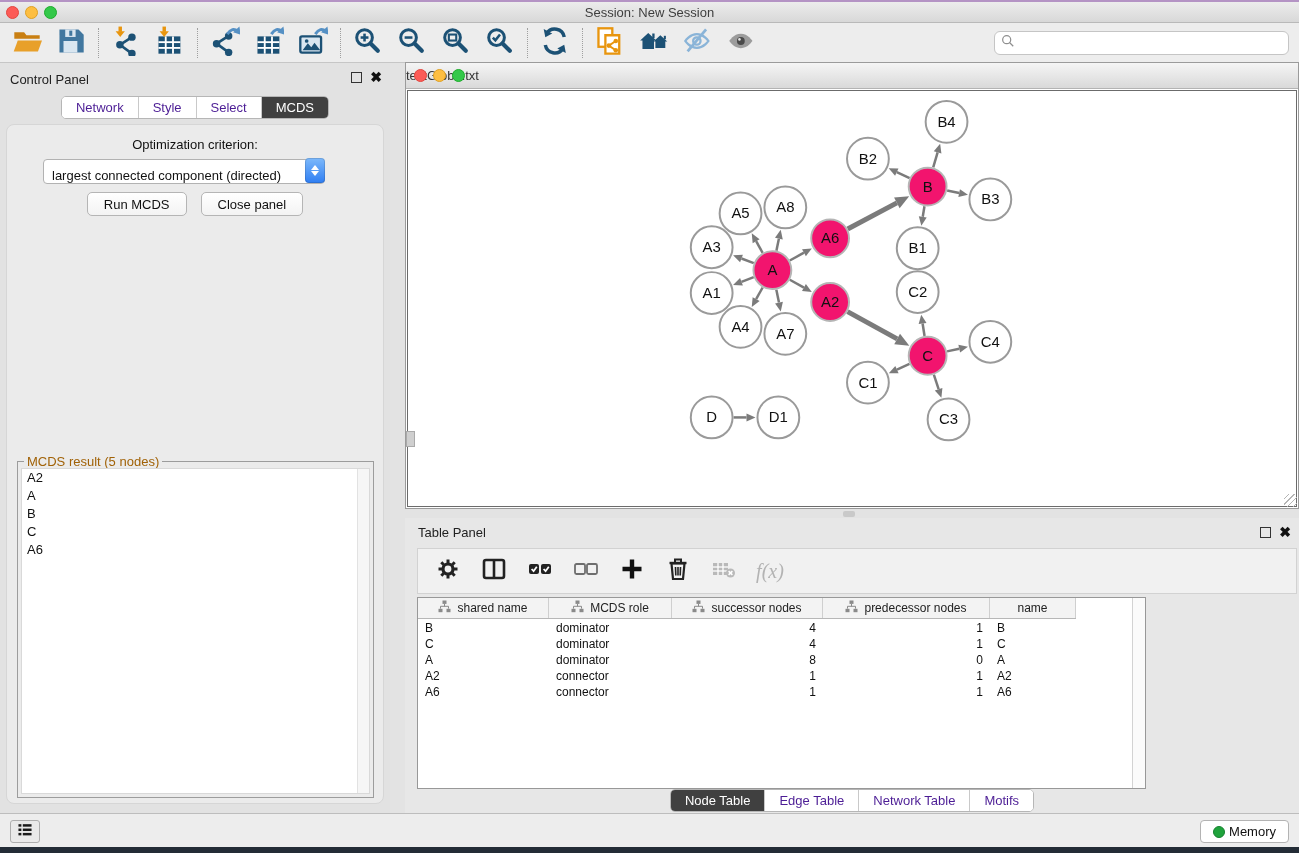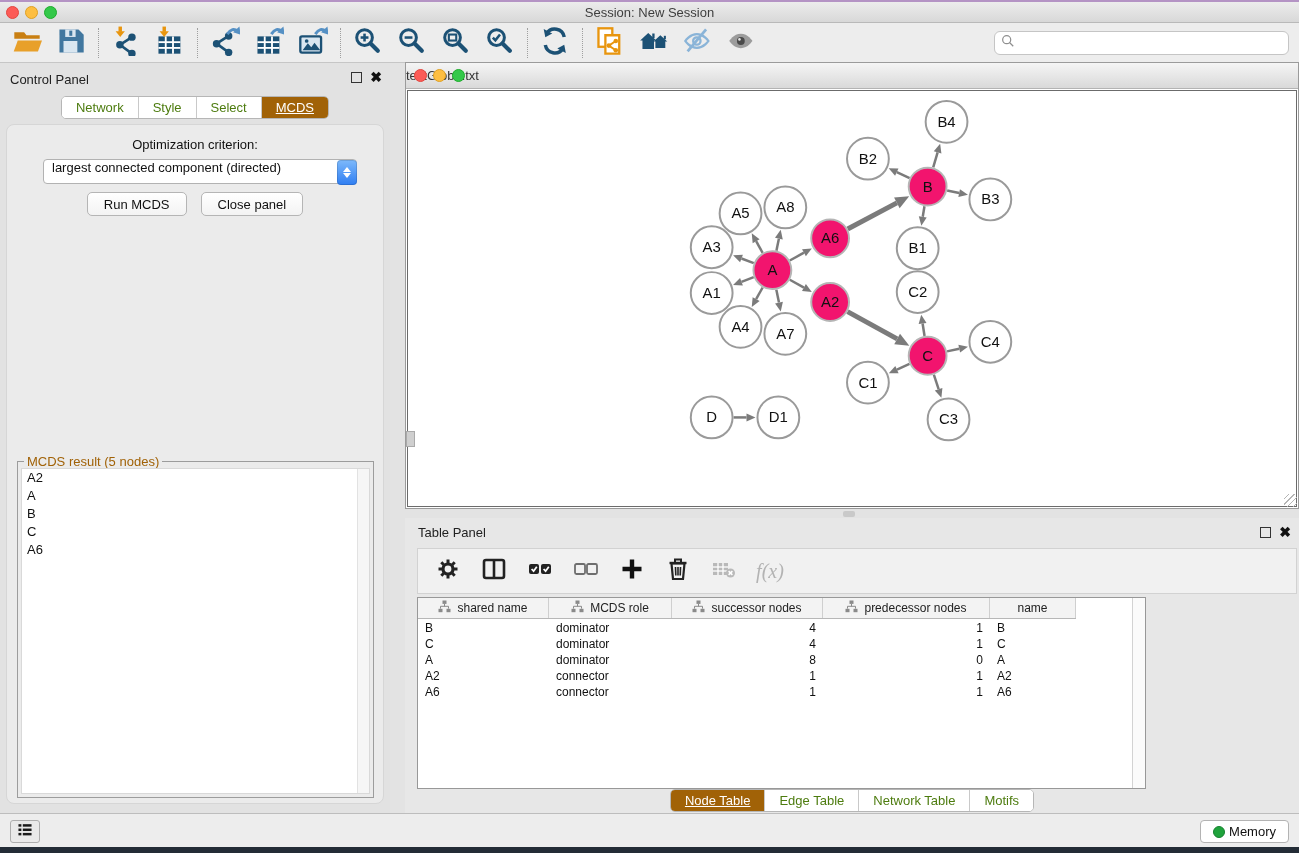--- a/index.html
+++ b/index.html
@@ -30,31 +30,31 @@
 
   
   .control-panel { position:absolute; left:0; top:63px; width:390px; height:750px; background:#e2e2e2; }
   .panel-head { position:relative; height:32px; display:flex; align-items:center; padding:0 10px; }
   .panel-head .ph-title { font-size:13px; color:#222; }
   .panel-icons { position:absolute; right:8px; top:9px; display:flex; gap:8px; align-items:center; }
   .float-box { width:11px; height:11px; border:1.5px solid #333; background:transparent; }
   .close-x { font-size:14px; font-weight:bold; color:#111; line-height:11px; }
 
   .seg { display:flex; border:1px solid #b6b6b6; border-radius:5px; overflow:hidden; background:#fff; height:23px; }
-  .seg-btn { font-size:13px; color:#4d7c0f; background:#fff; display:flex; align-items:center; justify-content:center;
+  .seg-btn { font-size:13px; color:#4c1d95; background:#fff; display:flex; align-items:center; justify-content:center;
              padding:0 14px; border-right:1px solid #c9c9c9; cursor:default; }
   .seg-btn:last-child { border-right:none; }
-  .seg-btn.active { background:#a16207; color:#fff;text-decoration:underline; }
+  .seg-btn.active { background:#404040; color:#fff; }
   .cp-tabs-wrap { display:flex; justify-content:center; margin-top:1px; }
 
   .cp-body { position:absolute; left:6px; top:61px; width:378px; height:680px; background:#ebebeb;
              border:1px solid #d6d6d6; border-radius:8px; }
   .opt-label { margin-top:12px; text-align:center; font-size:13px; color:#111; }
-  .dropdown { position:absolute; left:36px; top:34px; width:314px; height:25px; background:#fff;
-              border:1px solid #b2b2b2; border-radius:4px; display:flex; align-items:flex-start; }
+  .dropdown { position:absolute; left:36px; top:34px; width:282px; height:25px; background:#fff;
+              border:1px solid #b2b2b2; border-radius:4px; display:flex; align-items:flex-end; }
   .dropdown .dd-text { flex:1; font-size:13px; color:#111; padding-left:8px; white-space:nowrap; overflow:hidden; }
   .dd-stepper { width:20px; height:25px; margin-right:-1px; border-radius:4px; background:linear-gradient(#7db9fb,#2f7ef2);
                 display:flex; flex-direction:column; align-items:center; justify-content:center; gap:1px; box-shadow:inset 0 0 0 1px rgba(0,0,0,.12); }
   .chev { width:0; height:0; border-left:4px solid transparent; border-right:4px solid transparent; }
   .chev.up { border-bottom:5px solid #fff; }
   .chev.down { border-top:5px solid #fff; }
   .btn-row { position:absolute; left:0; top:67px; width:100%; display:flex; justify-content:center; gap:14px;text-align:center; }
   .push-btn { height:24px; background:linear-gradient(#ffffff,#f3f3f3); border:1px solid #b5b5b5; border-radius:5px;
               font-size:13px; color:#111; padding:0 16px; display:flex; align-items:center; cursor:default; }
 

